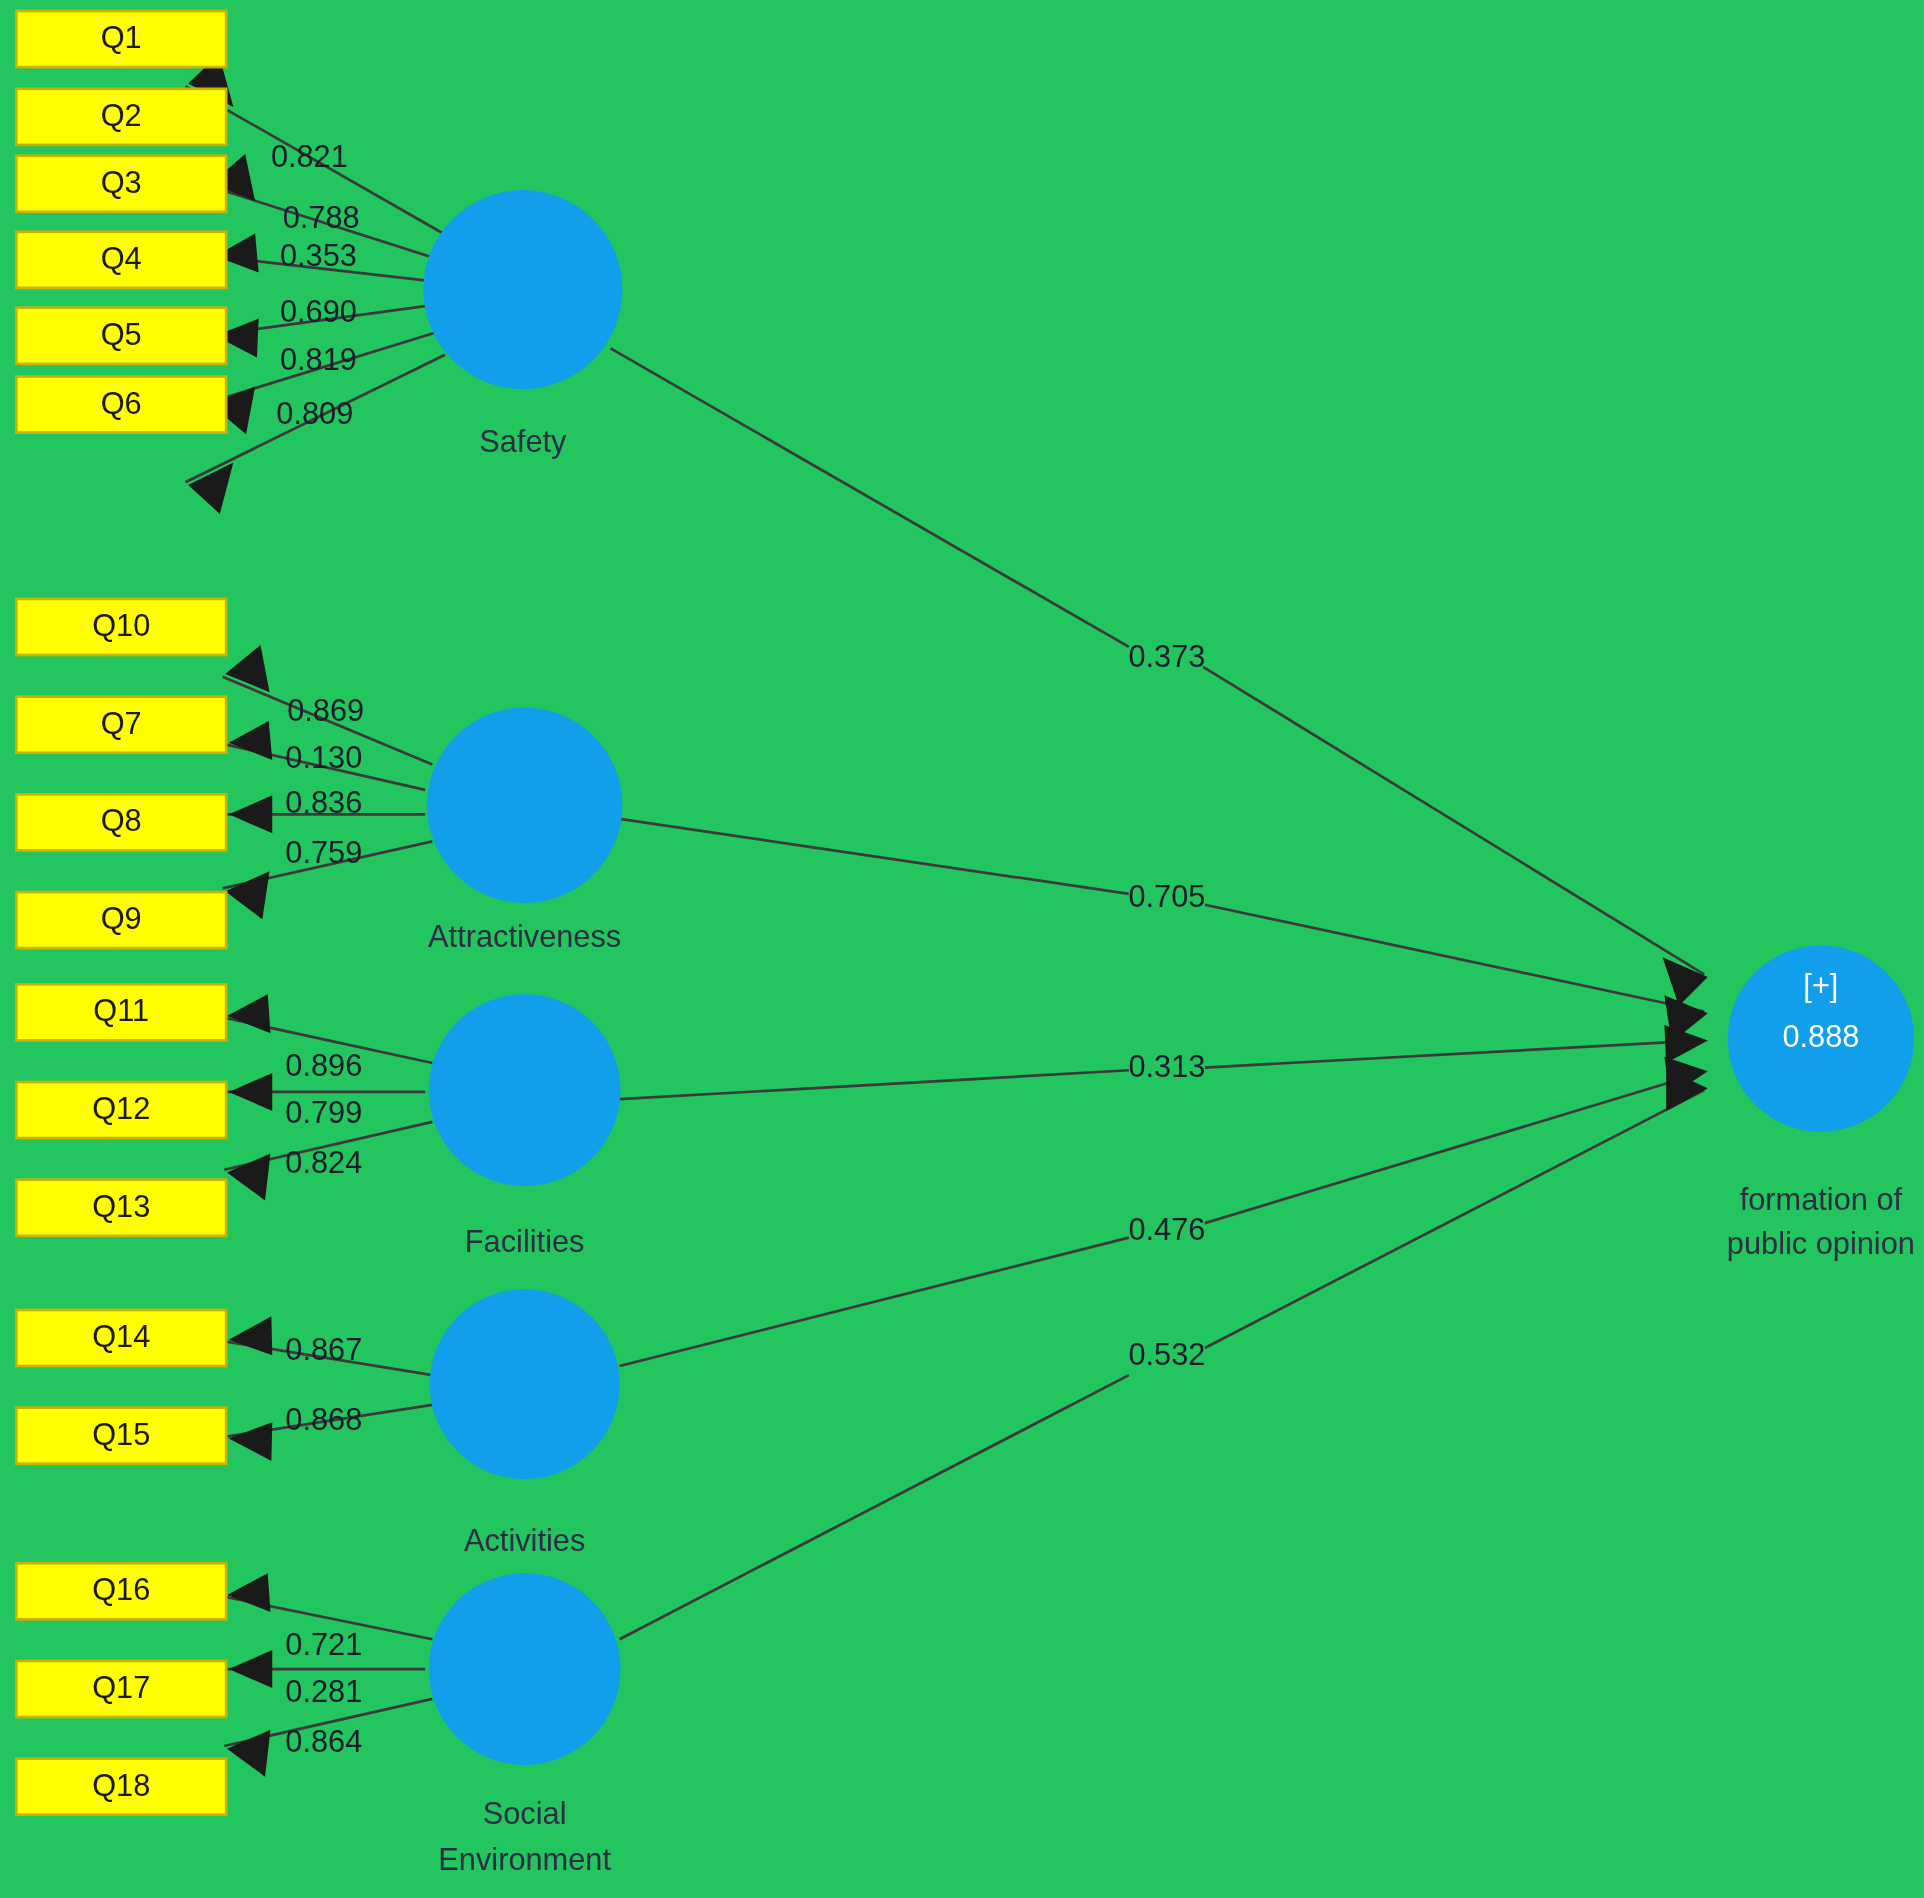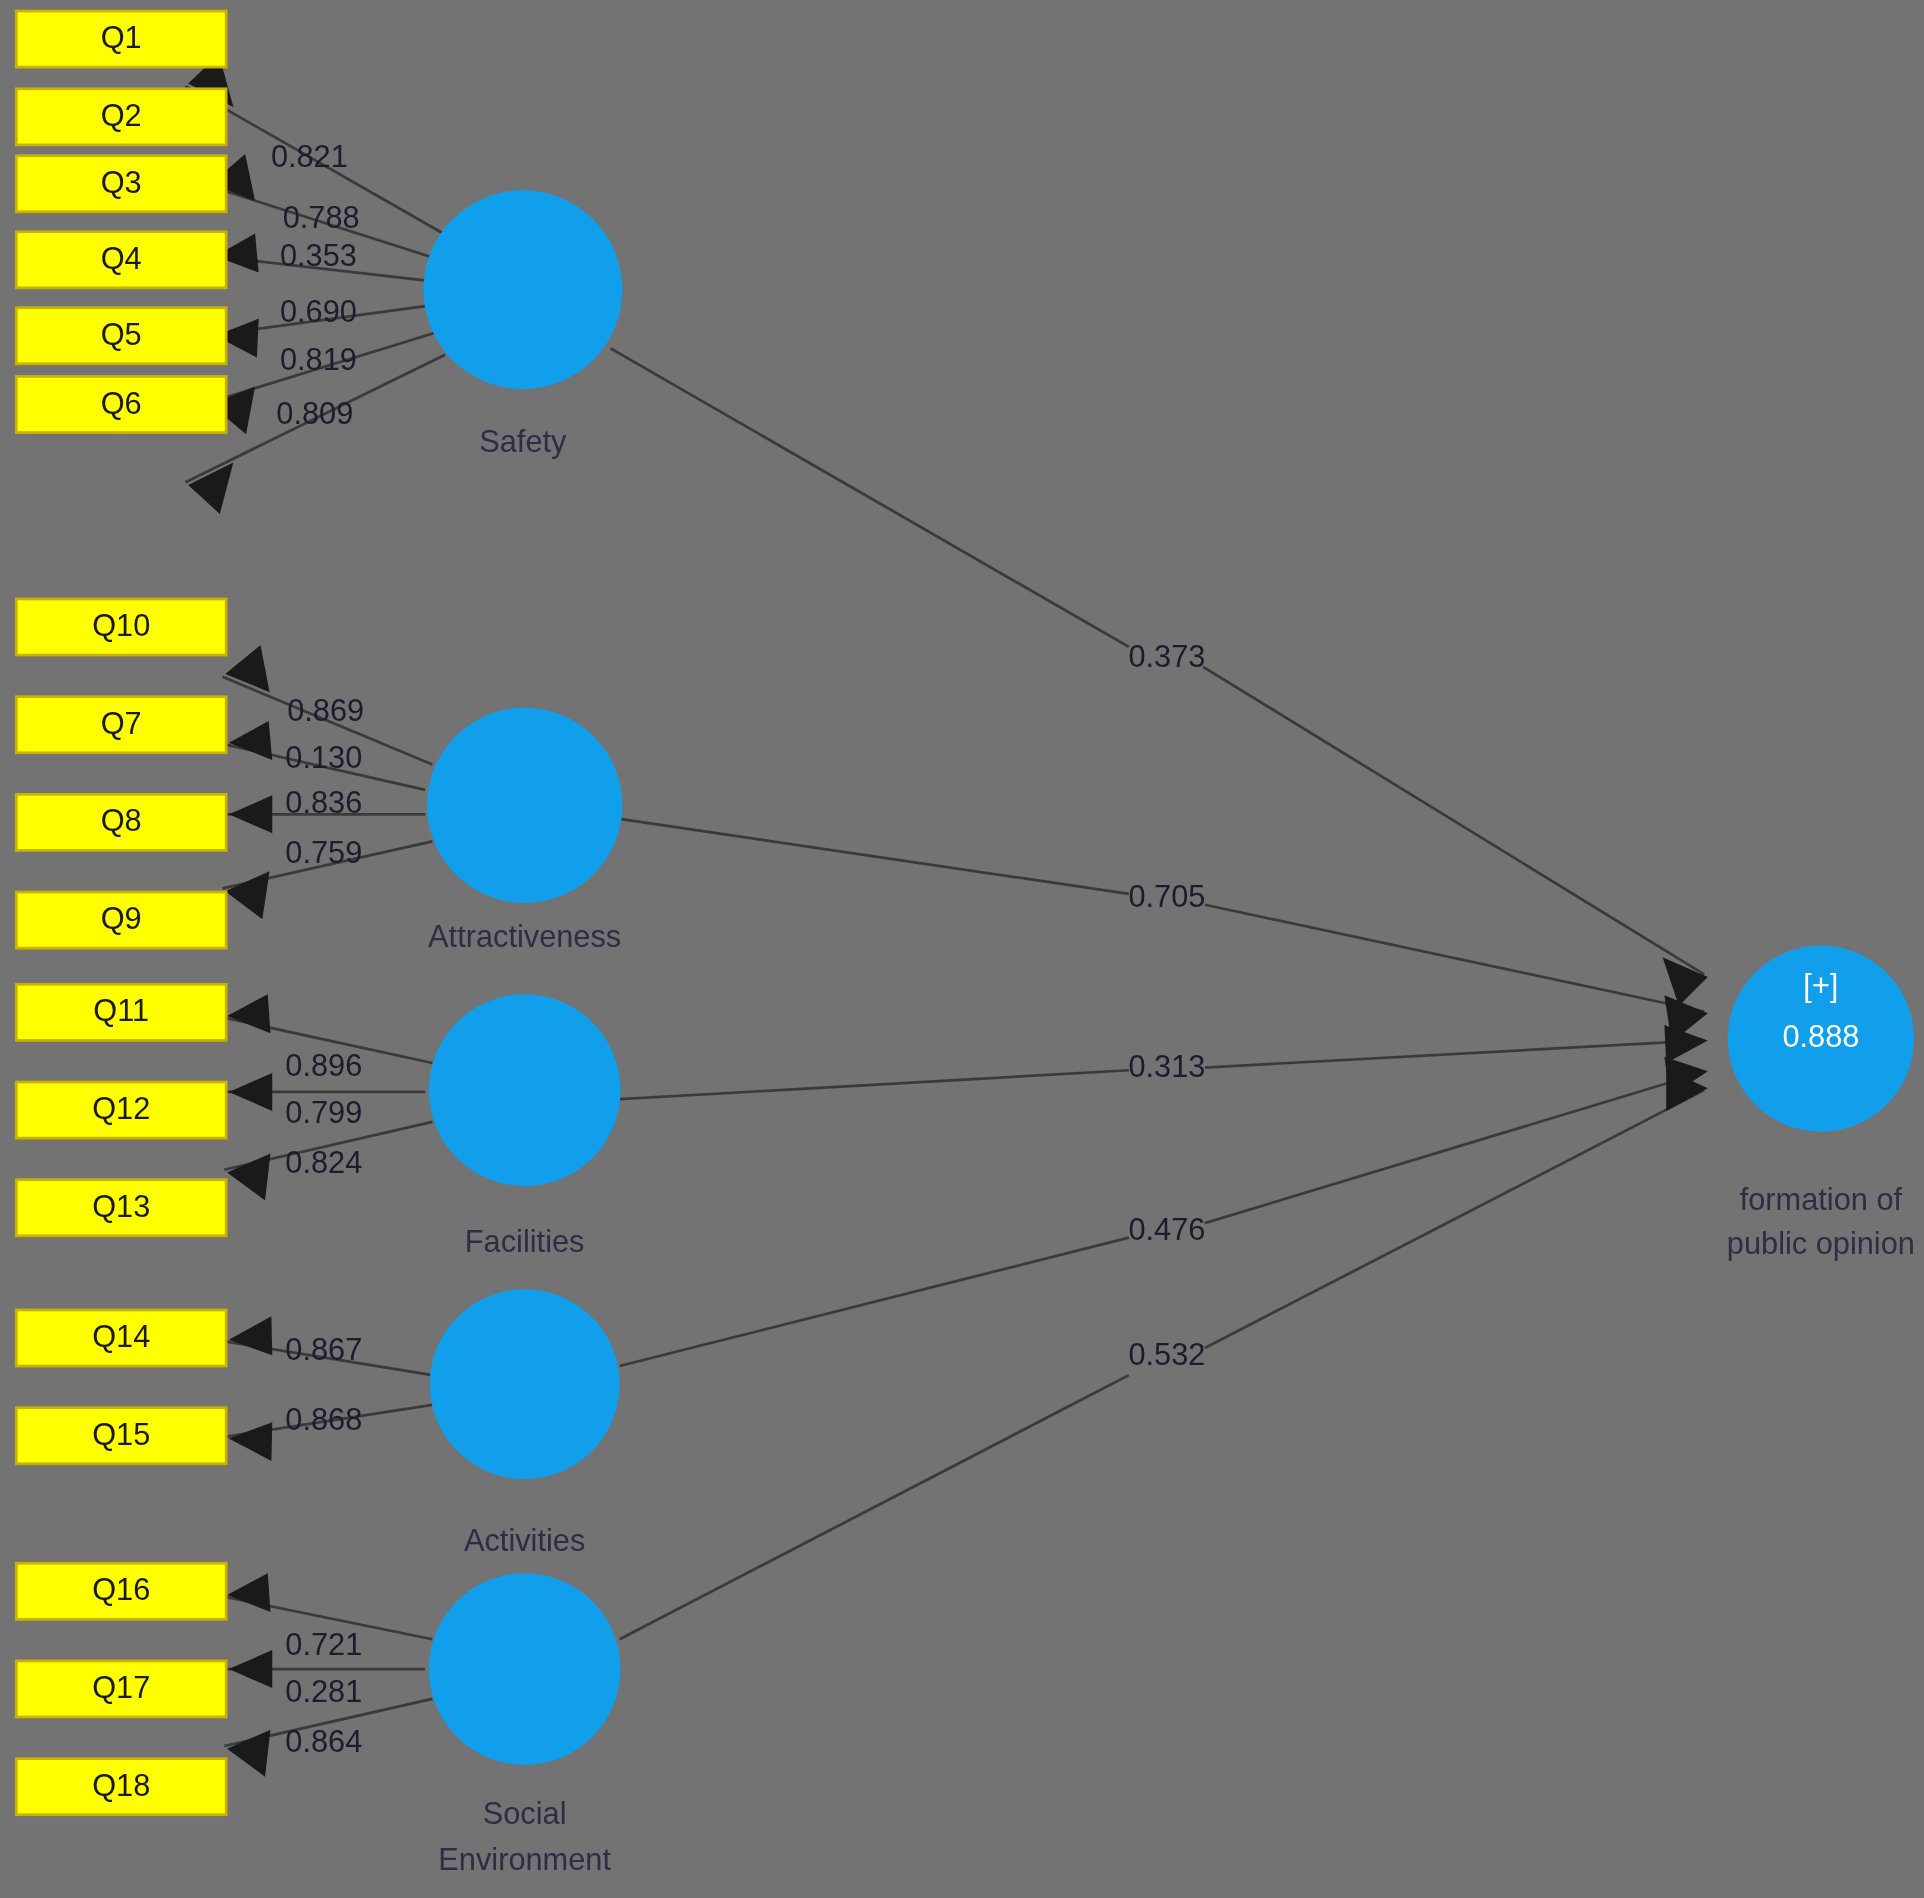--- a/index.html
+++ b/index.html
@@ -4,21 +4,21 @@
 <style>
   html, body {
     margin: 0;
     padding: 0;
     background: #ffffff;
   }
   #diagram-root {
     position: relative;
     width: 1924px;
     height: 1899px;
-    background: #737373;
+    background: #22c55e;
     font-family: "Liberation Sans", sans-serif;
     overflow: hidden;
   }
   #sem-svg {
     position: absolute;
     left: 0;
     top: 0;
     width: 1924px;
     height: 1899px;
   }

